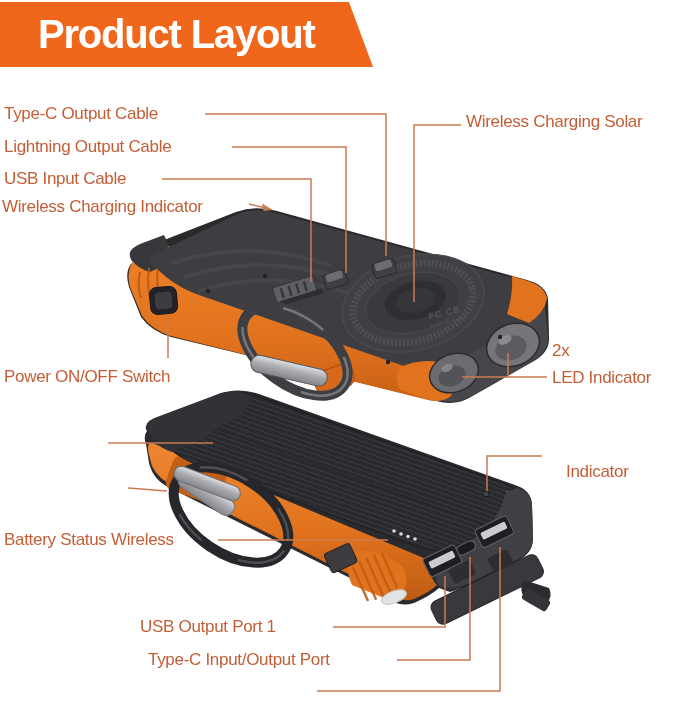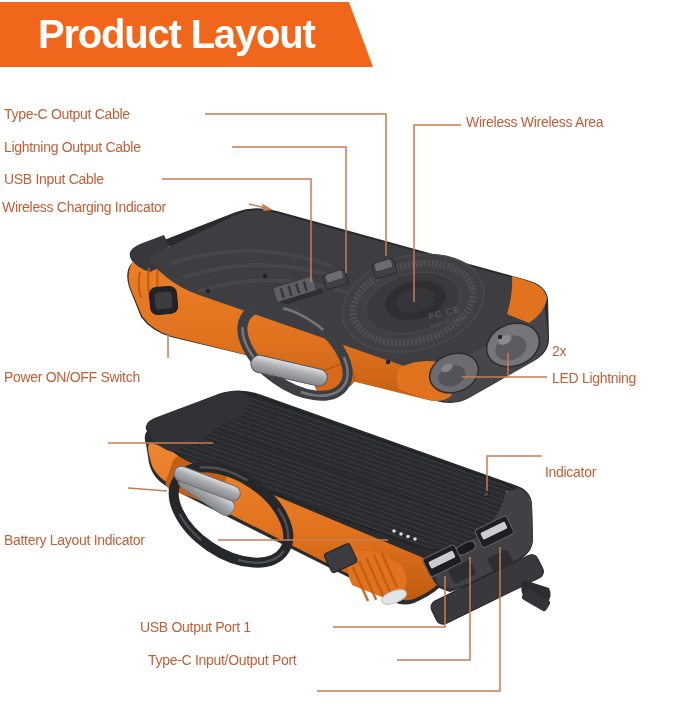--- a/index.html
+++ b/index.html
@@ -2,21 +2,21 @@
 <html><head>
 <meta charset="utf-8">
 <style>
   html,body{margin:0;padding:0;background:#ffffff;}
   .stage{position:relative;width:656px;height:706px;background:#ffffff;overflow:hidden;
          font-family:"Liberation Sans", sans-serif;}
   .banner{position:absolute;left:0;top:2px;width:380px;height:65px;background:#F0671C;
           clip-path:polygon(0 0,349px 0,373px 100%,0 100%);}
   .banner-title{position:absolute;left:38px;top:0;line-height:65px;font-size:40px;font-weight:bold;
           color:#ffffff;letter-spacing:-1.2px;white-space:nowrap;}
-  .lbl{position:absolute;font-size:14px;color:#C35E36;letter-spacing:-0.3px;line-height:22px;
+  .lbl{position:absolute;font-size:17px;color:#C35E36;letter-spacing:-0.3px;line-height:22px;
        white-space:nowrap;}
   .art{position:absolute;left:0;top:0;width:679px;height:706px;}
 </style>
 </head>
 <body>
 
 <div class="stage">
 
   <div class="banner">
     <div class="banner-title">Product Layout</div>
@@ -207,22 +207,22 @@
       <path d="M333,627 H445 V576"></path>
       <path d="M397,660 H470 V557"></path>
       <path d="M317,691 H500 V547"></path>
     </g>
   </svg>
 
   <div class="lbl" style="left:4px;top:103px">Type-C Output Cable</div>
   <div class="lbl" style="left:4px;top:136px">Lightning Output Cable</div>
   <div class="lbl" style="left:2px;top:196px">Wireless Charging Indicator</div>
   <div class="lbl" style="left:4px;top:168px">USB Input Cable</div>
-  <div class="lbl" style="left:466px;top:111px">Wireless Wireless Area</div>
+  <div class="lbl" style="left:466px;top:111px">Wireless Charging Solar</div>
   <div class="lbl" style="left:4px;top:366px">Power ON/OFF Switch</div>
   <div class="lbl" style="left:552px;top:340px">2x</div>
-  <div class="lbl" style="left:552px;top:367px">LED Lightning</div>
-  <div class="lbl" style="left:545px;top:461px">Indicator</div>
-  <div class="lbl" style="left:4px;top:529px">Battery Layout Indicator</div>
+  <div class="lbl" style="left:552px;top:367px">LED Indicator</div>
+  <div class="lbl" style="left:566px;top:461px">Indicator</div>
+  <div class="lbl" style="left:4px;top:529px">Battery Status Wireless</div>
   <div class="lbl" style="left:140px;top:616px">USB Output Port 1</div>
   <div class="lbl" style="left:148px;top:649px">Type-C Input/Output Port</div>
 
 </div>
 
 </body></html>

